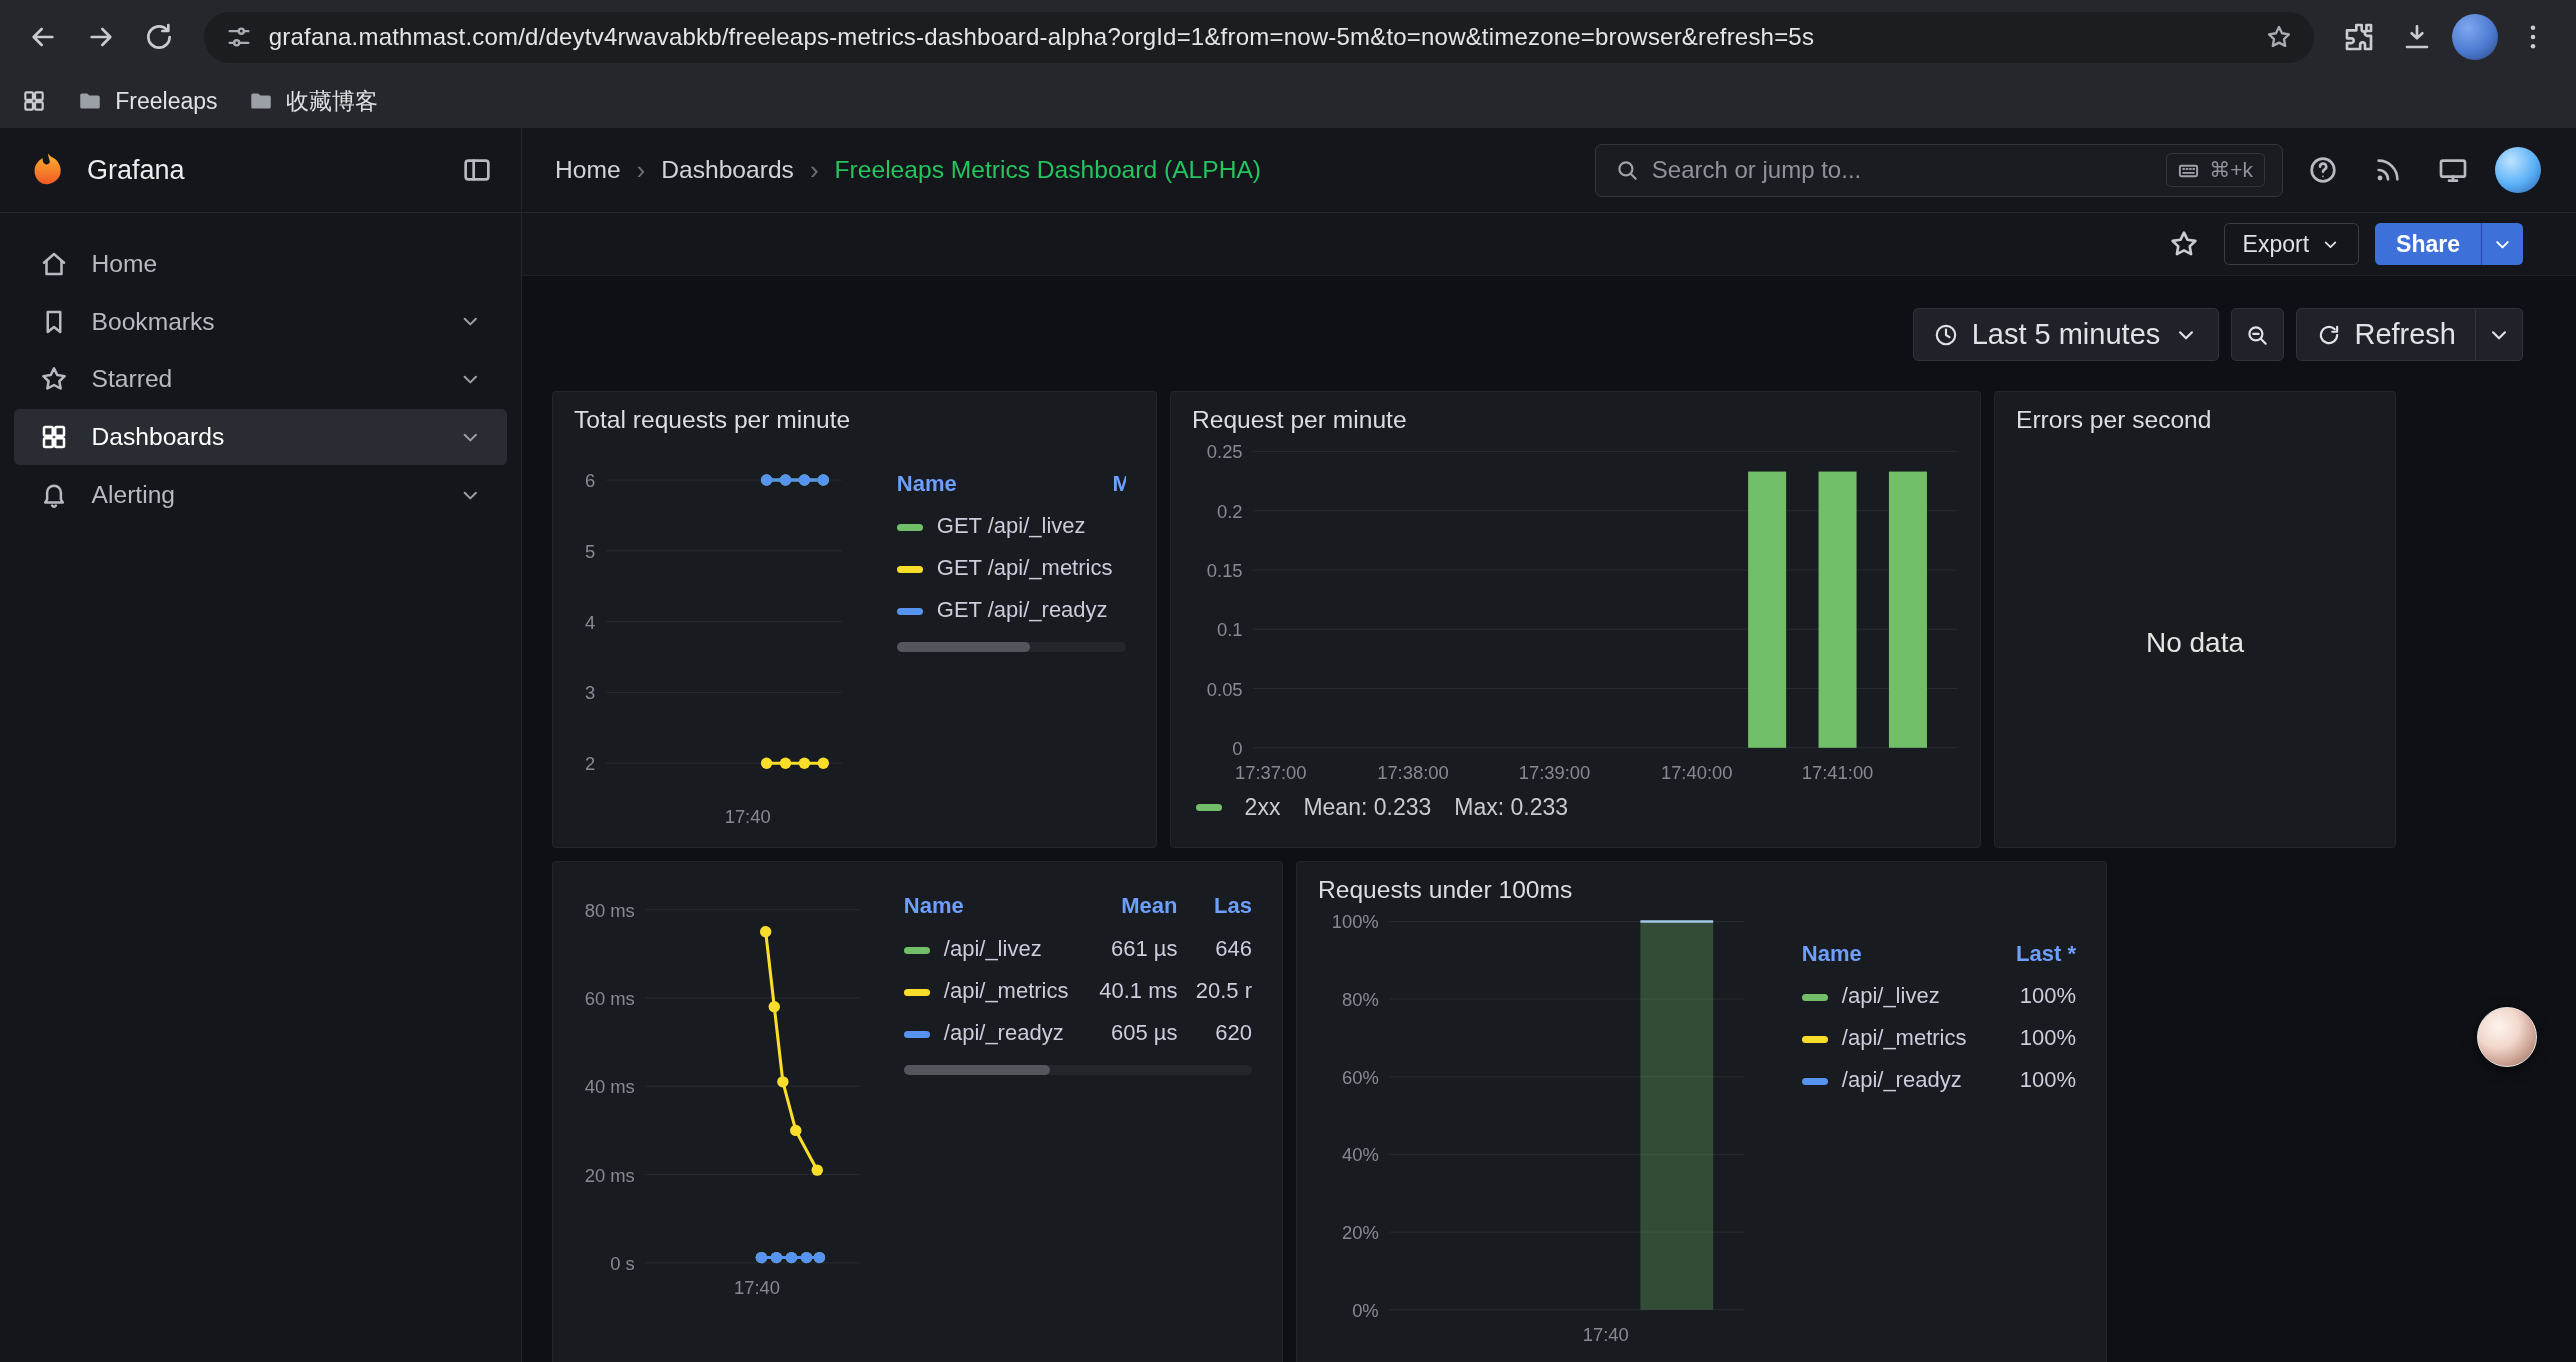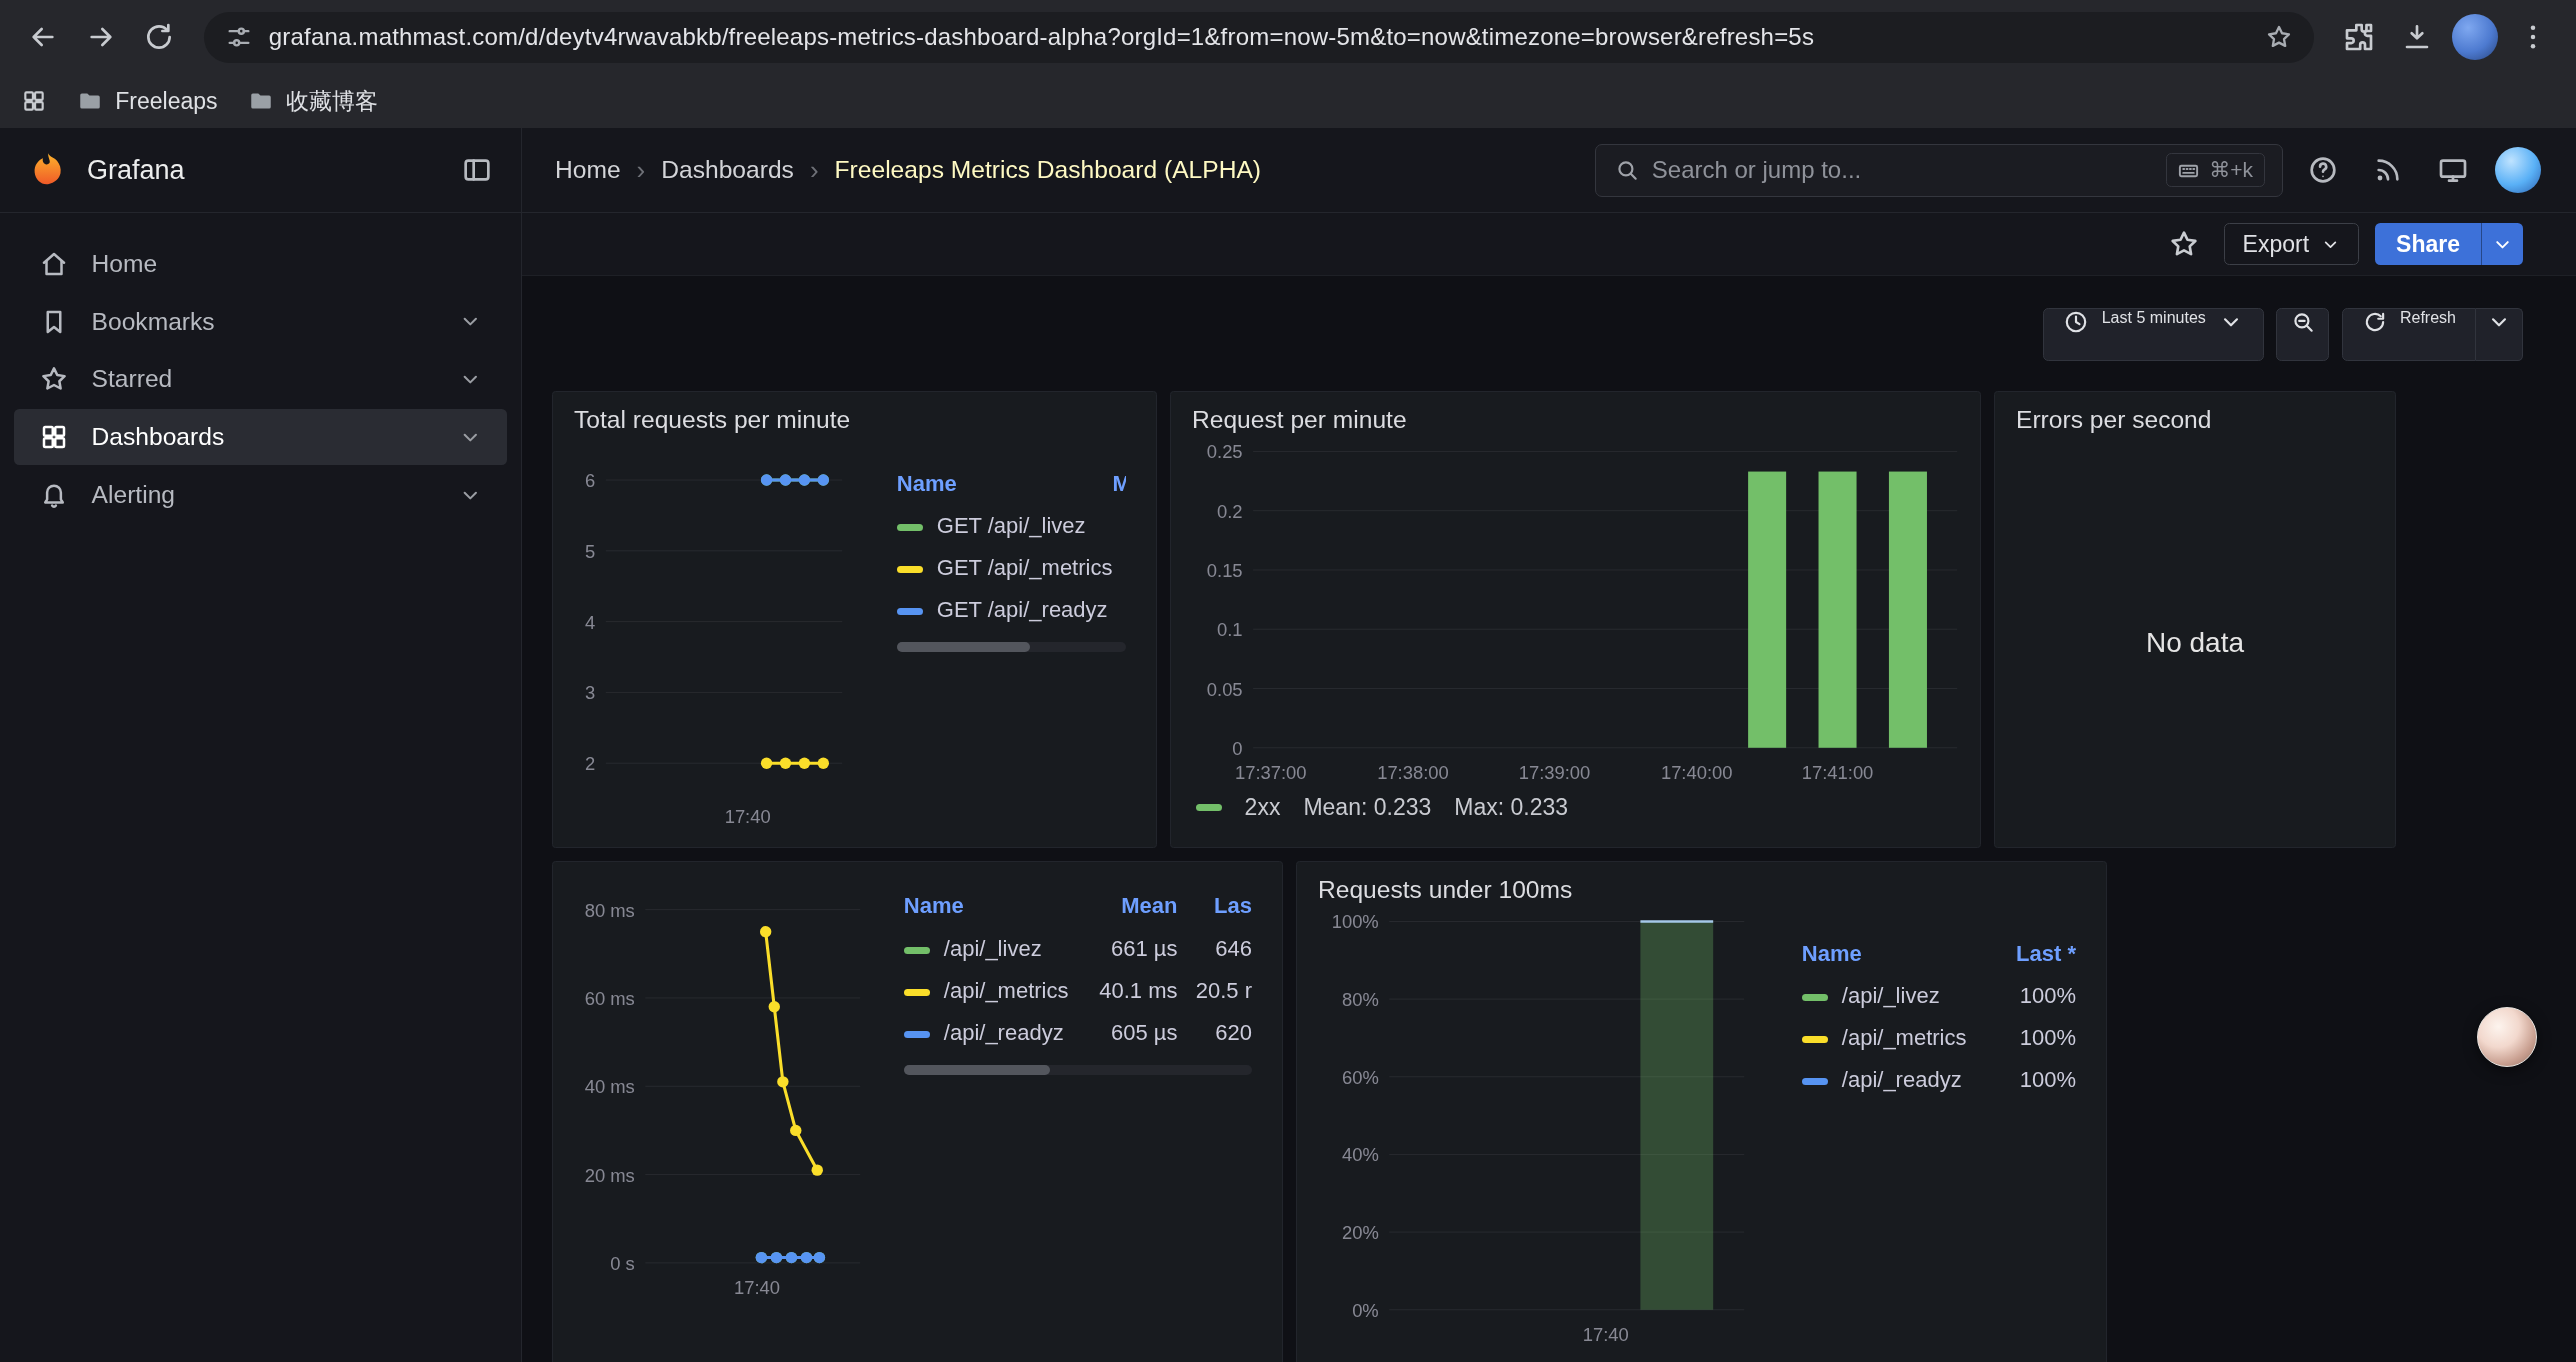--- a/index.html
+++ b/index.html
@@ -31,21 +31,21 @@
   
   .gf-header { height:85px; background:#15161c; border-bottom:0.9px solid #24262d; display:flex; flex:none; }
   .gf-left { width:522px; flex:none; display:flex; align-items:center; padding:0 28px; gap:19px; border-right:0.9px solid #24262d; }
   .gf-logo { width:40px; height:40px; flex:none; }
   .brand { font-size:27px; color:#eceded; }
   .collapse-btn { margin-left:auto; color:#b7bac0; background:none; border:none; display:flex; }
   .collapse-btn svg { width:32px; height:32px; }
   .gf-main { flex:1; display:flex; align-items:center; padding:0 33px; gap:14px; min-width:0; }
   .crumbs { display:flex; align-items:center; gap:16px; font-size:24.6px; white-space:nowrap; }
   .crumb { color:#d3d4d8; }
-  .crumb.current { color:#fef9c3; }
+  .crumb.current { color:#22c55e; }
   .crumb-sep { color:#6e7077; font-size:26px; }
   .search { margin-left:auto; width:688px; height:53px; border:0.9px solid #34363e; background:#1b1c22; border-radius:7px; display:flex; align-items:center; padding:0 17.5px; gap:12.3px; flex:none; }
   .search svg { width:26px; height:26px; color:#9fa2a9; flex:none; }
   .search-ph { color:#8f929a; font-size:24px; flex:1; }
   .kbd-chip { border:0.9px solid #34363e; border-radius:5.3px; padding:4.4px 10.5px; display:flex; align-items:center; gap:8.8px; color:#8f929a; font-size:21px; flex:none; }
   .kbd-chip svg { width:23px; height:23px; }
   .hicon { width:51px; height:51px; display:flex; align-items:center; justify-content:center; color:#b7bac0; background:none; border:none; flex:none; }
   .hicon svg { width:32px; height:32px; }
   .avatar-gf { width:46px; height:46px; border-radius:50%; background:radial-gradient(circle at 35% 30%, #bfe3ff 0%, #59b0f6 55%, #2b5fae 100%); flex:none; }
 
@@ -64,21 +64,21 @@
   .ghost-btn svg { width:32px; height:32px; }
   .btn-outline { height:42px; border:0.9px solid #3c3f47; border-radius:5.3px; background:none; color:#e0e1e5; font-size:23px; display:flex; align-items:center; gap:10.5px; padding:0 17.5px;margin-left:8px; }
   .btn-outline svg { width:21px; height:21px; }
   .share-group { display:flex; }
   .btn-blue { height:42px; background:#3d71d9; border:none; border-radius:5.3px 0 0 5.3px; color:#fff; font-size:23px; font-weight:700; padding:0 21px; display:flex; align-items:center; }
   .btn-blue-caret { height:42px; width:42px; background:#3d71d9; border:none; border-left:0.9px solid rgba(10,20,40,0.45); border-radius:0 5.3px 5.3px 0; color:#fff; display:flex; align-items:center; justify-content:center; }
   .btn-blue-caret svg { width:23px; height:23px; }
 
   .canvas { flex:1; padding:32px 53px 0 30px; overflow:hidden; }
   .timebar { display:flex; justify-content:flex-end; gap:12.3px; margin-bottom:30px; }
-  .tool-btn { height:53px; background:#20222a; border:0.9px solid #31343d; border-radius:5.3px; color:#e0e2e6; font-size:16px; display:flex; gap:12.3px; padding:0 19px; }
+  .tool-btn { height:53px; background:#20222a; border:0.9px solid #31343d; border-radius:5.3px; color:#e0e2e6; font-size:29px; display:flex; align-items:center; gap:12.3px; padding:0 19px; }
   .tool-btn svg { width:26px; height:26px; }
   .tool-btn.square { width:53px; padding:0; justify-content:center; flex:none; }
   .tool-group { display:flex; }
   .tool-group .tool-btn.lead { border-radius:5.3px 0 0 5.3px; }
   .tool-group .tool-btn.caret { border-radius:0 5.3px 5.3px 0; border-left:none; width:47px; padding:0; justify-content:center; }
 
   
   .row { display:flex; gap:13px; margin-bottom:13px; }
   .panel { background:#181b1f; border:0.9px solid #22252c; border-radius:3.5px; overflow:hidden; display:flex; flex-direction:column; flex:none; }
   .panel-title { padding:14px 21px 5.3px; font-size:24.6px; font-weight:500; color:#dcdde1; }

